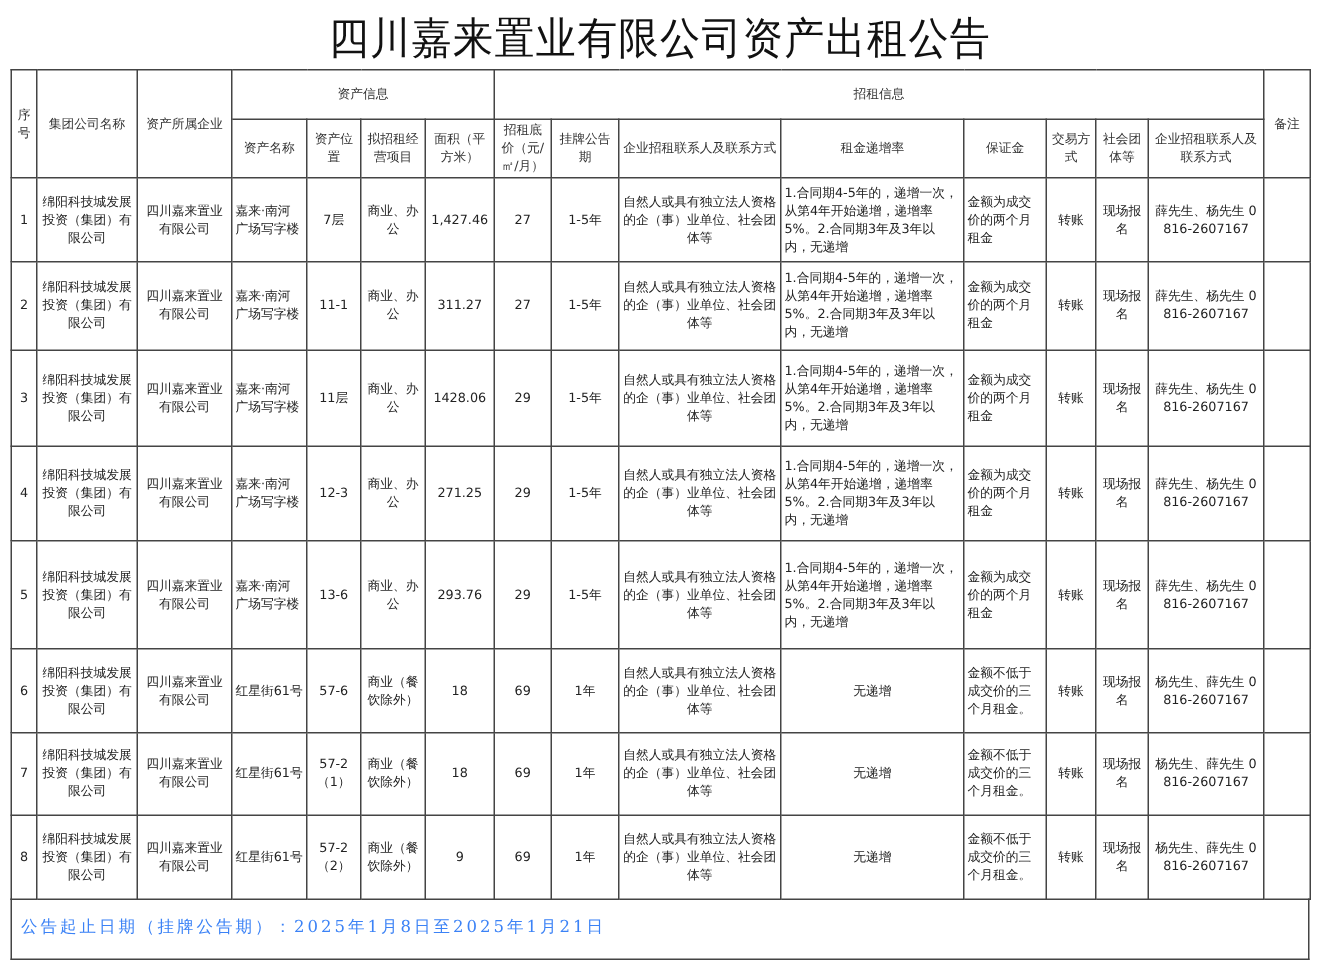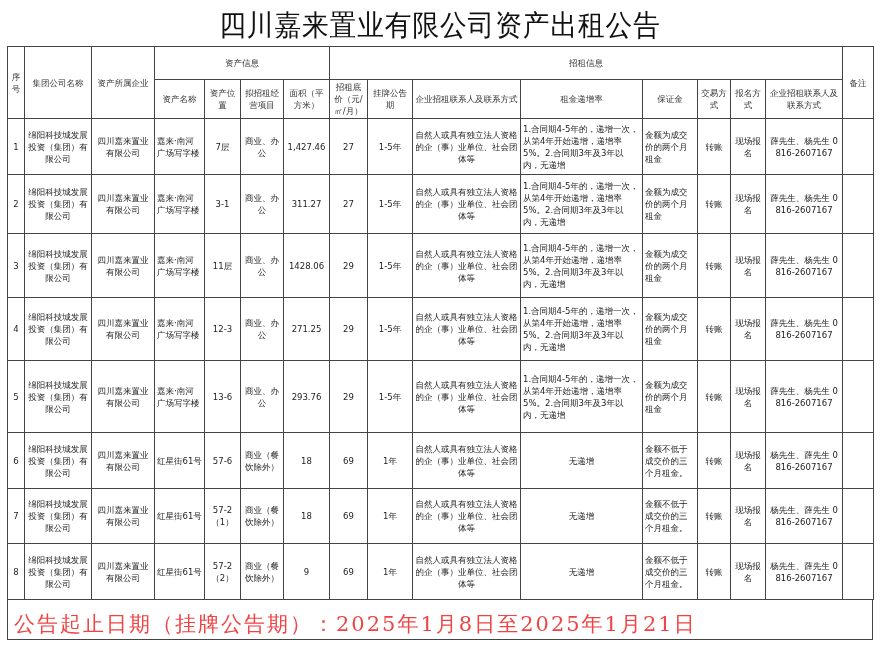--- a/index.html
+++ b/index.html
@@ -3,21 +3,21 @@
 <meta charset="utf-8">
 <style>
   html, body { margin:0; padding:0; background:#ffffff; }
   body { width:880px; height:646px; position:relative; overflow:hidden; font-family:"DejaVu Sans", sans-serif; color:#222; }
   .title { position:absolute; left:7px; top:6px; width:866px; height:38px; text-align:center; font-size:29px; line-height:38px; font-weight:normal; color:#111; letter-spacing:1px; font-family:"DejaVu Sans", sans-serif; transform:scaleX(0.92); }
   table.grid { position:absolute; left:7px; top:46px; border-collapse:collapse; table-layout:fixed; width:866px; }
   table.grid td, table.grid th { border:1px solid #444; padding:0 2px; font-size:8.5px; line-height:12px; text-align:center; vertical-align:middle; font-weight:normal; word-break:break-all; overflow:hidden; }
   table.grid th { color:#333; }
   .l { text-align:left !important; }
   .footer { position:absolute; left:7px; top:599px; width:864px; height:40px; border:1px solid #444; border-top:none; }
-  .footer span { position:absolute; left:6px; top:11px; font-size:21px; letter-spacing:2px; color:#ef4444; font-family:"DejaVu Serif", serif; }
+  .footer span { position:absolute; left:6px; top:11px; font-size:11px; letter-spacing:2px; color:#3b82f6; font-family:"DejaVu Serif", serif; }
 </style>
 </head>
 <body>
 
 <div class="title">四川嘉来置业有限公司资产出租公告</div>
 
 <table class="grid">
   <colgroup>
     <col style="width:17px">
       <col style="width:67px">
@@ -49,21 +49,21 @@
       <th>资产名称</th>
       <th>资产位置</th>
       <th>拟招租经营项目</th>
       <th>面积（平方米）</th>
       <th>招租底价（元/㎡/月）</th>
       <th>挂牌公告期</th>
       <th>企业招租联系人及联系方式</th>
       <th>租金递增率</th>
       <th>保证金</th>
       <th>交易方式</th>
-      <th>报名方式</th>
+      <th>社会团体等</th>
       <th>企业招租联系人及联系方式</th>
     </tr>
   </thead>
   <tbody id="tbody">
       <tr style="height: 56px;">
         <td>1</td>
         <td>绵阳科技城发展投资（集团）有限公司</td>
         <td>四川嘉来置业有限公司</td>
         <td class="l">嘉来·南河广场写字楼</td>
         <td>7层</td>
@@ -77,21 +77,21 @@
         <td>转账</td>
         <td>现场报名</td>
         <td>薛先生、杨先生 0816-2607167</td>
         <td></td>
       </tr>
       <tr style="height: 59px;">
         <td>2</td>
         <td>绵阳科技城发展投资（集团）有限公司</td>
         <td>四川嘉来置业有限公司</td>
         <td class="l">嘉来·南河广场写字楼</td>
-        <td>3-1</td>
+        <td>11-1</td>
         <td>商业、办公</td>
         <td>311.27</td>
         <td>27</td>
         <td>1-5年</td>
         <td>自然人或具有独立法人资格的企（事）业单位、社会团体等</td>
         <td class="l">1.合同期4-5年的，递增一次，从第4年开始递增，递增率5%。2.合同期3年及3年以内，无递增</td>
         <td class="l">金额为成交价的两个月租金</td>
         <td>转账</td>
         <td>现场报名</td>
         <td>薛先生、杨先生 0816-2607167</td>

